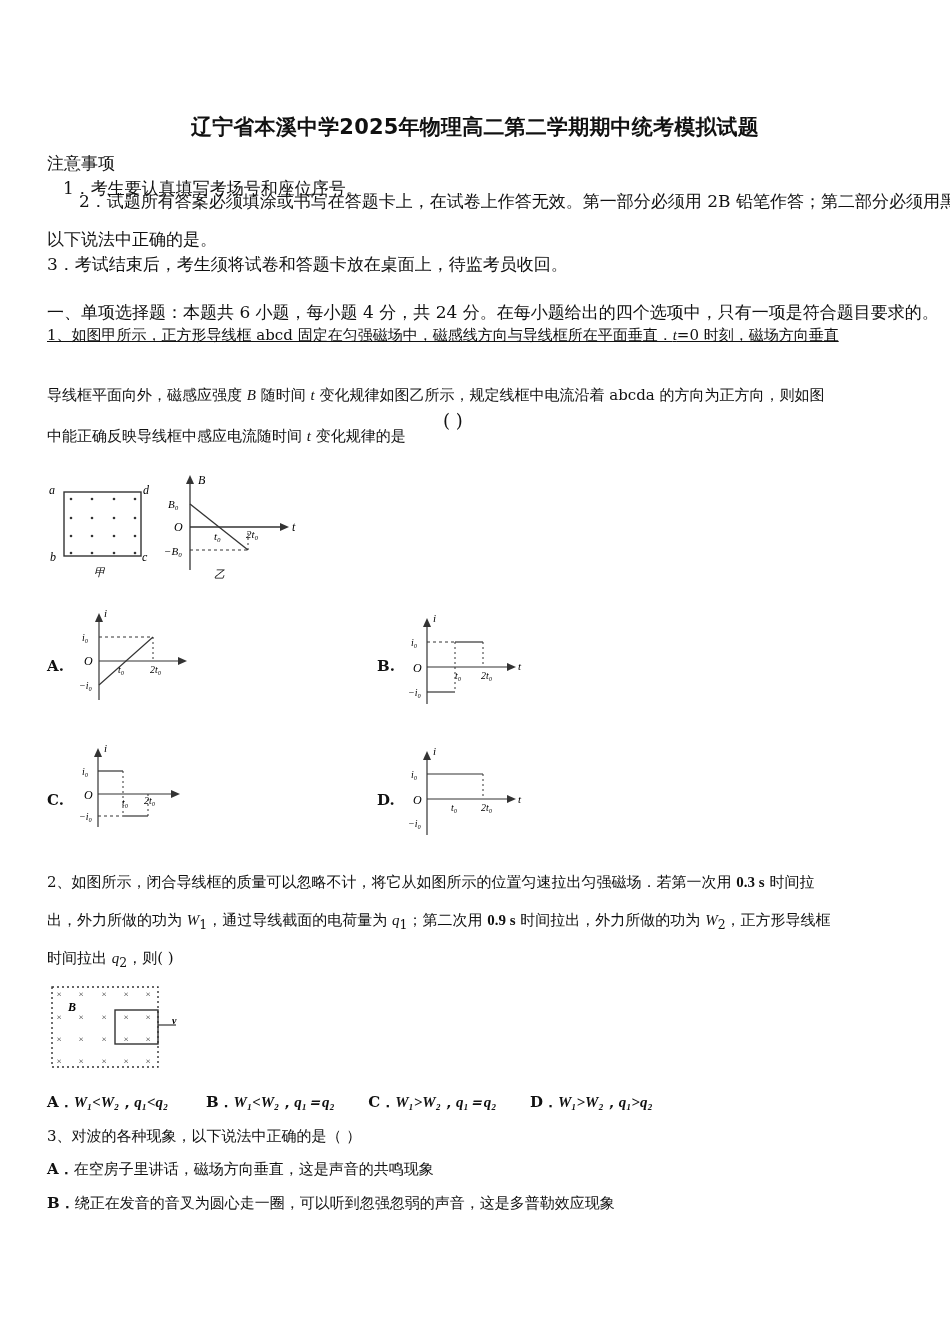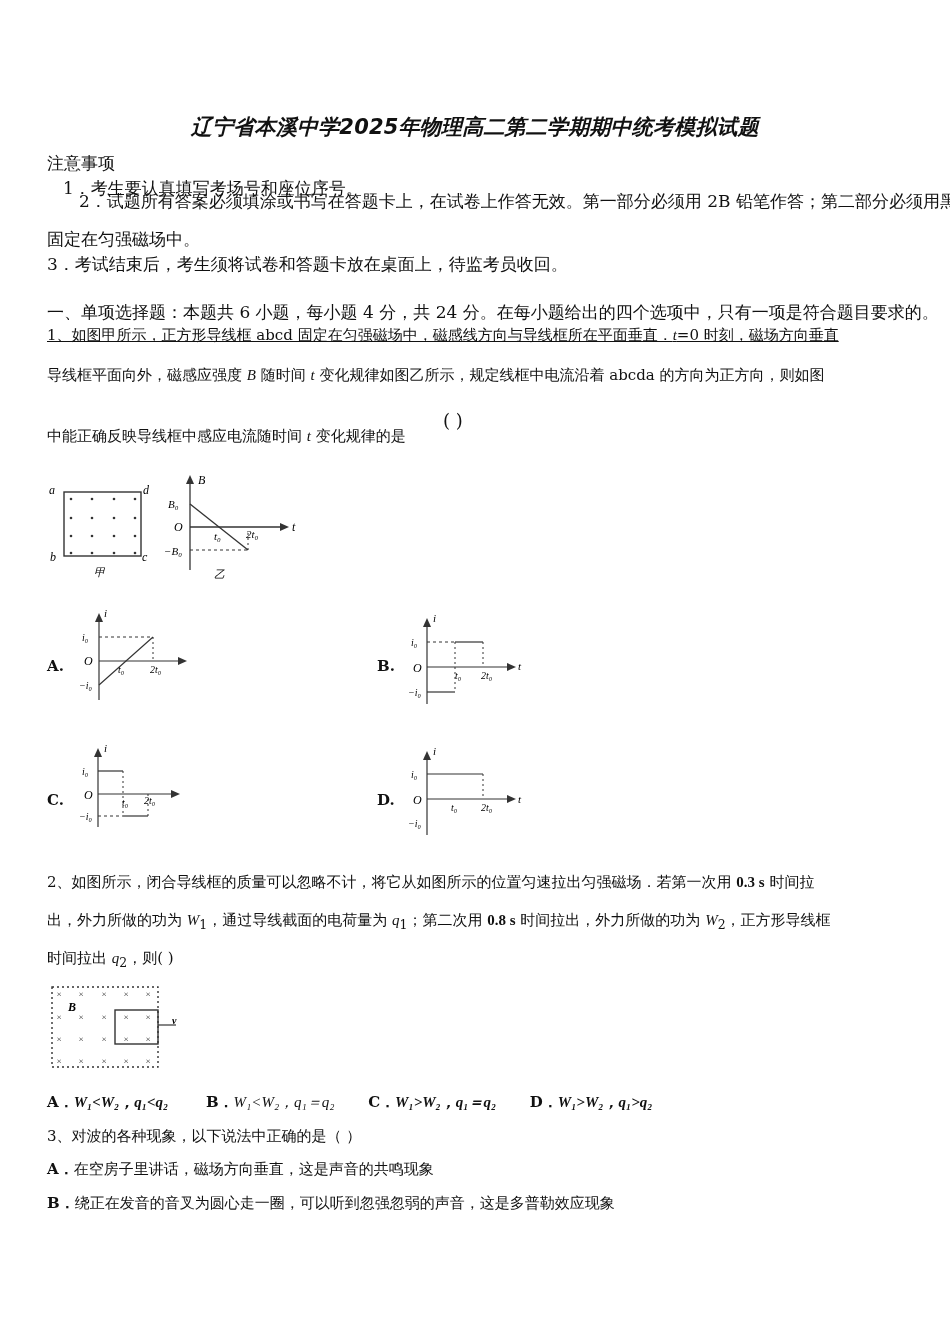--- a/index.html
+++ b/index.html
@@ -1,46 +1,46 @@
 <!DOCTYPE html>
 <html><head>
 <meta charset="utf-8">
 <style>
   html, body { margin:0; padding:0; background:#ffffff; }
   body { width:950px; height:1344px; position:relative; overflow:hidden;
          font-family:"DejaVu Serif", "Liberation Serif", serif; color:#111; }
   .abs { position:absolute; }
   .title { left:0; width:950px; top:113px; text-align:center;
            font-family:"DejaVu Sans", "Liberation Sans", sans-serif;
-           font-weight:bold; font-size:21px; letter-spacing:0.2px;font-style:italic; }
+           font-weight:bold; font-size:21px; letter-spacing:0.2px; }
   .line { left:47px; font-size:17px; white-space:nowrap; }
   .q { font-size:15px; }
   .opt-label { font-weight:bold; font-size:15px; }
   i.m { font-style:italic; font-family:"Liberation Serif", serif; }
   b.m { font-weight:bold; font-family:"Liberation Serif", serif; }
   svg text { font-family:"Liberation Serif", serif; font-style:italic; }
   .paren { font-size:18px; }
 </style>
 </head>
 <body>
 
 <div class="abs title">辽宁省本溪中学2025年物理高二第二学期期中统考模拟试题</div>
 
 <div class="abs line" style="top:152px;">注意事项</div>
 <div class="abs line" style="top:177px;margin-left:16px;">1．考生要认真填写考场号和座位序号。</div>
 <div class="abs line" style="top:190px;margin-left:32px;">2．试题所有答案必须填涂或书写在答题卡上，在试卷上作答无效。第一部分必须用 2B 铅笔作答；第二部分必须用黑</div>
-<div class="abs line" style="top:228px;">固定在匀强磁场中。</div>
+<div class="abs line" style="top:228px;">以下说法中正确的是。</div>
 <div class="abs line" style="top:253px;text-align:right;">3．考试结束后，考生须将试卷和答题卡放在桌面上，待监考员收回。</div>
 
 <div class="abs line" style="top:301px;">一、单项选择题：本题共 6 小题，每小题 4 分，共 24 分。在每小题给出的四个选项中，只有一项是符合题目要求的。</div>
 
 <div class="abs line q" style="top:326px;text-decoration:underline;">
   <span>1、如图甲所示，正方形导线框 abcd 固定在匀强磁场中，磁感线方向与导线框所在平面垂直．</span><i class="m">t</i><span>=0 时刻，磁场方向垂直</span>
 </div>
-<div class="abs line q" style="top:366px;">
+<div class="abs line q" style="top:386px;">
   <span>导线框平面向外，磁感应强度 </span><i class="m">B</i><span> 随时间 </span><i class="m">t</i><span> 变化规律如图乙所示，规定线框中电流沿着 abcda 的方向为正方向，则如图</span>
 </div>
 <div class="abs line q" style="top:427px;">
   <span>中能正确反映导线框中感应电流随时间 </span><i class="m">t</i><span> 变化规律的是</span>
 </div>
 <div class="abs paren" style="left:443px; top:410px;">(      )</div>
 
 <svg class="abs" style="left:44px; top:480px;" width="115" height="100">
   <rect x="20" y="12" width="77" height="64" fill="none" stroke="#333" stroke-width="1.4"></rect>
   <g fill="#333">
@@ -156,21 +156,21 @@
   <text x="6" y="59" font-size="12">O</text>
   <text x="1" y="82" font-size="10">−i₀</text>
   <text x="44" y="66" font-size="10">t₀</text>
   <text x="74" y="66" font-size="10">2t₀</text>
 </svg>
 
 <div class="abs line q" style="top:873px;">
   <span>2、如图所示，闭合导线框的质量可以忽略不计，将它从如图所示的位置匀速拉出匀强磁场．若第一次用 </span><b class="m">0.3 s</b><span> 时间拉</span>
 </div>
 <div class="abs line q" style="top:911px;">
-  <span>出，外力所做的功为 </span><i class="m">W</i><sub>1</sub><span>，通过导线截面的电荷量为 </span><i class="m">q</i><sub>1</sub><span>；第二次用 </span><b class="m">0.8 s</b><span> 时间拉出，外力所做的功为 </span><i class="m">W</i><sub>2</sub><span>，正方形导线框</span>
+  <span>出，外力所做的功为 </span><i class="m">W</i><sub>1</sub><span>，通过导线截面的电荷量为 </span><i class="m">q</i><sub>1</sub><span>；第二次用 </span><b class="m">0.9 s</b><span> 时间拉出，外力所做的功为 </span><i class="m">W</i><sub>2</sub><span>，正方形导线框</span>
 </div>
 <div class="abs line q" style="top:949px;">
   <span>时间拉出 </span><i class="m">q</i><sub>2</sub><span>，则(      )</span>
 </div>
 
 <svg class="abs" style="left:48px; top:984px;" width="140" height="90">
   <rect x="4" y="3" width="106" height="80" fill="none" stroke="#333" stroke-width="1.4" stroke-dasharray="2,3"></rect>
   <rect x="67" y="26" width="43" height="34" fill="none" stroke="#333" stroke-width="1.4"></rect>
   <line x1="110" y1="41" x2="128" y2="41" stroke="#333" stroke-width="1.2"></line>
   <g font-size="9" font-style="normal" fill="#333">
@@ -195,21 +195,21 @@
       <text x="75" y="80">×</text>
       <text x="97" y="80">×</text>
   </g>
   <text x="20" y="27" font-size="12" font-weight="bold">B</text>
   <text x="124" y="40" font-size="10" font-weight="bold">v</text>
 </svg>
 
 <div class="abs line q" style="top:1093px;">
   <span><b>A．</b><i class="m" style="font-weight:bold">W₁&lt;W₂，q₁&lt;q₂</i></span>
   <span style="display:inline-block;width:28px"></span>
-  <span><b>B．</b><i class="m" style="font-weight:normal">W₁&lt;W₂，q₁＝q₂</i></span>
+  <span><b>B．</b><i class="m" style="font-weight:bold">W₁&lt;W₂，q₁＝q₂</i></span>
   <span style="display:inline-block;width:24px"></span>
   <span><b>C．</b><i class="m" style="font-weight:bold">W₁&gt;W₂，q₁＝q₂</i></span>
   <span style="display:inline-block;width:24px"></span>
   <span><b>D．</b><i class="m" style="font-weight:bold">W₁&gt;W₂，q₁&gt;q₂</i></span>
 </div>
 
 <div class="abs line q" style="top:1127px;">3、对波的各种现象，以下说法中正确的是（  ）</div>
 <div class="abs line q" style="top:1160px;">
   <b>A．</b><span>在空房子里讲话，磁场方向垂直，这是声音的共鸣现象</span>
 </div>

